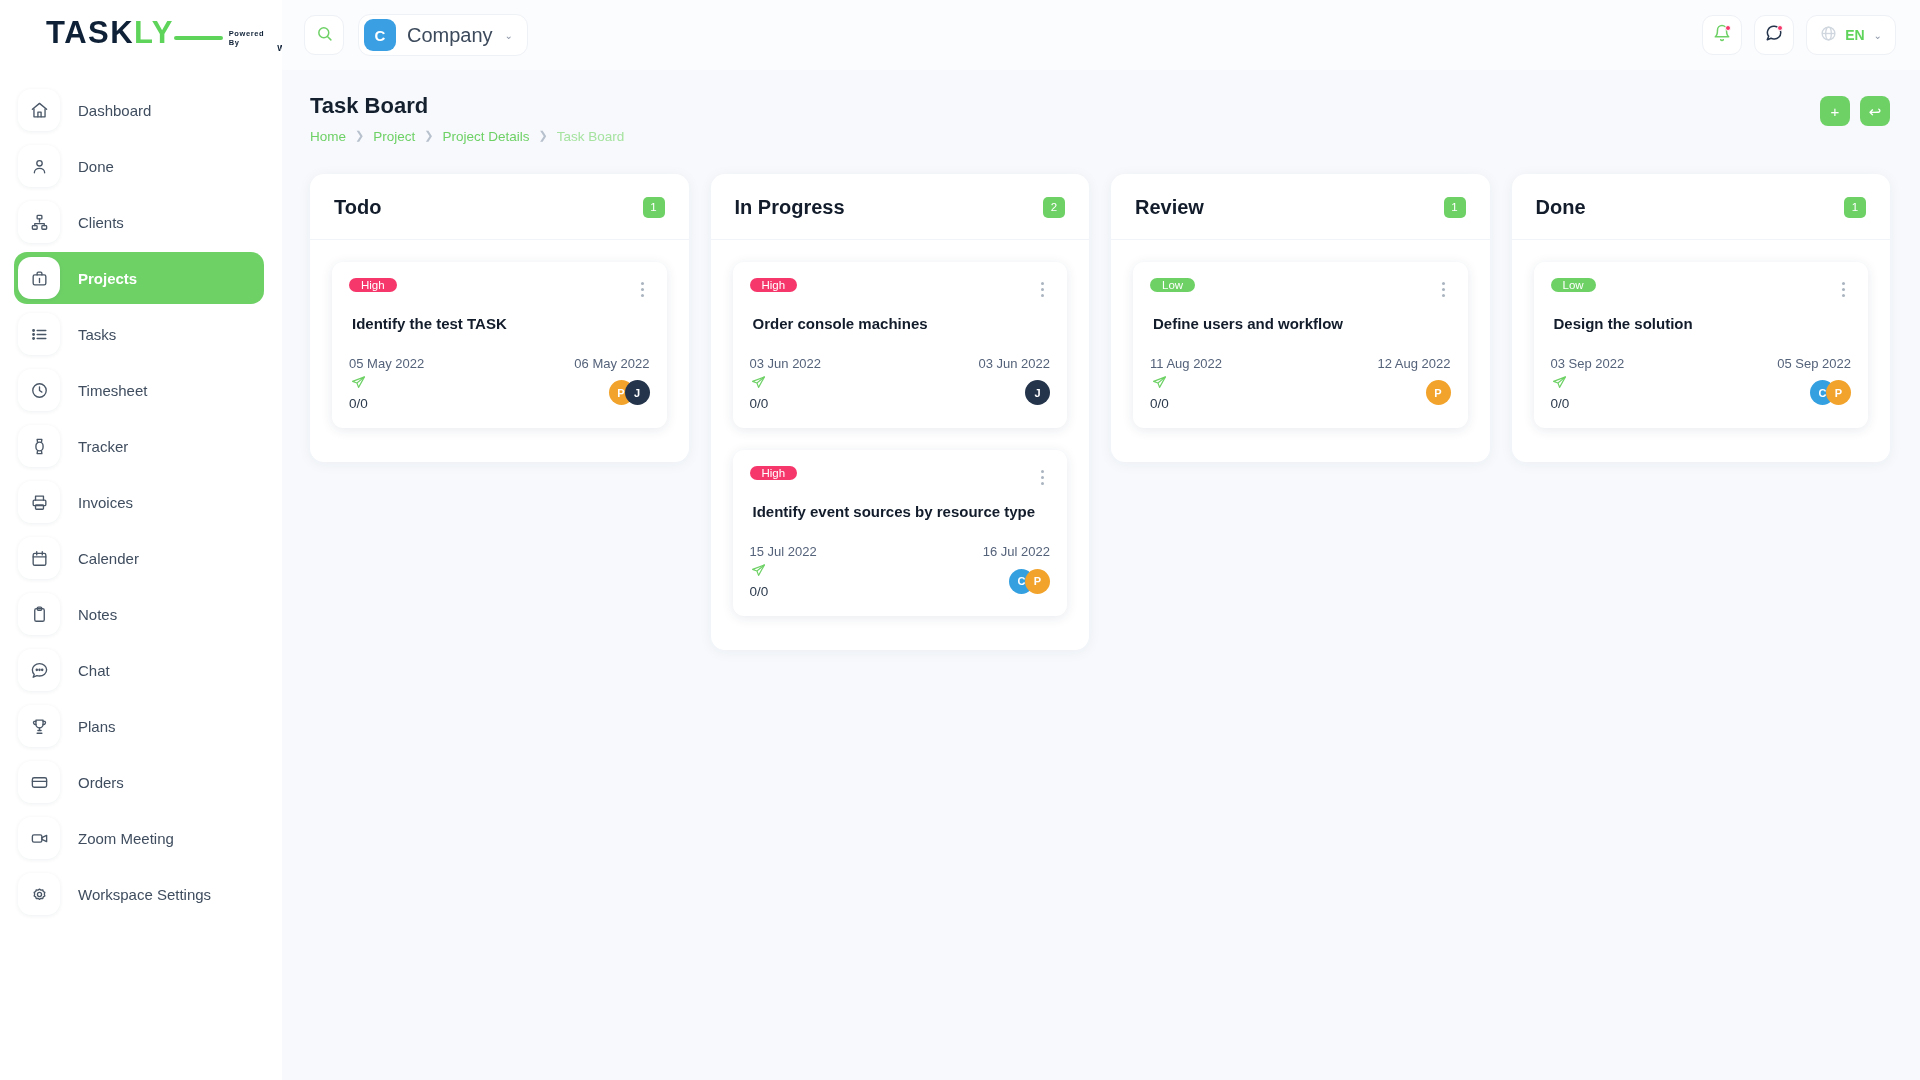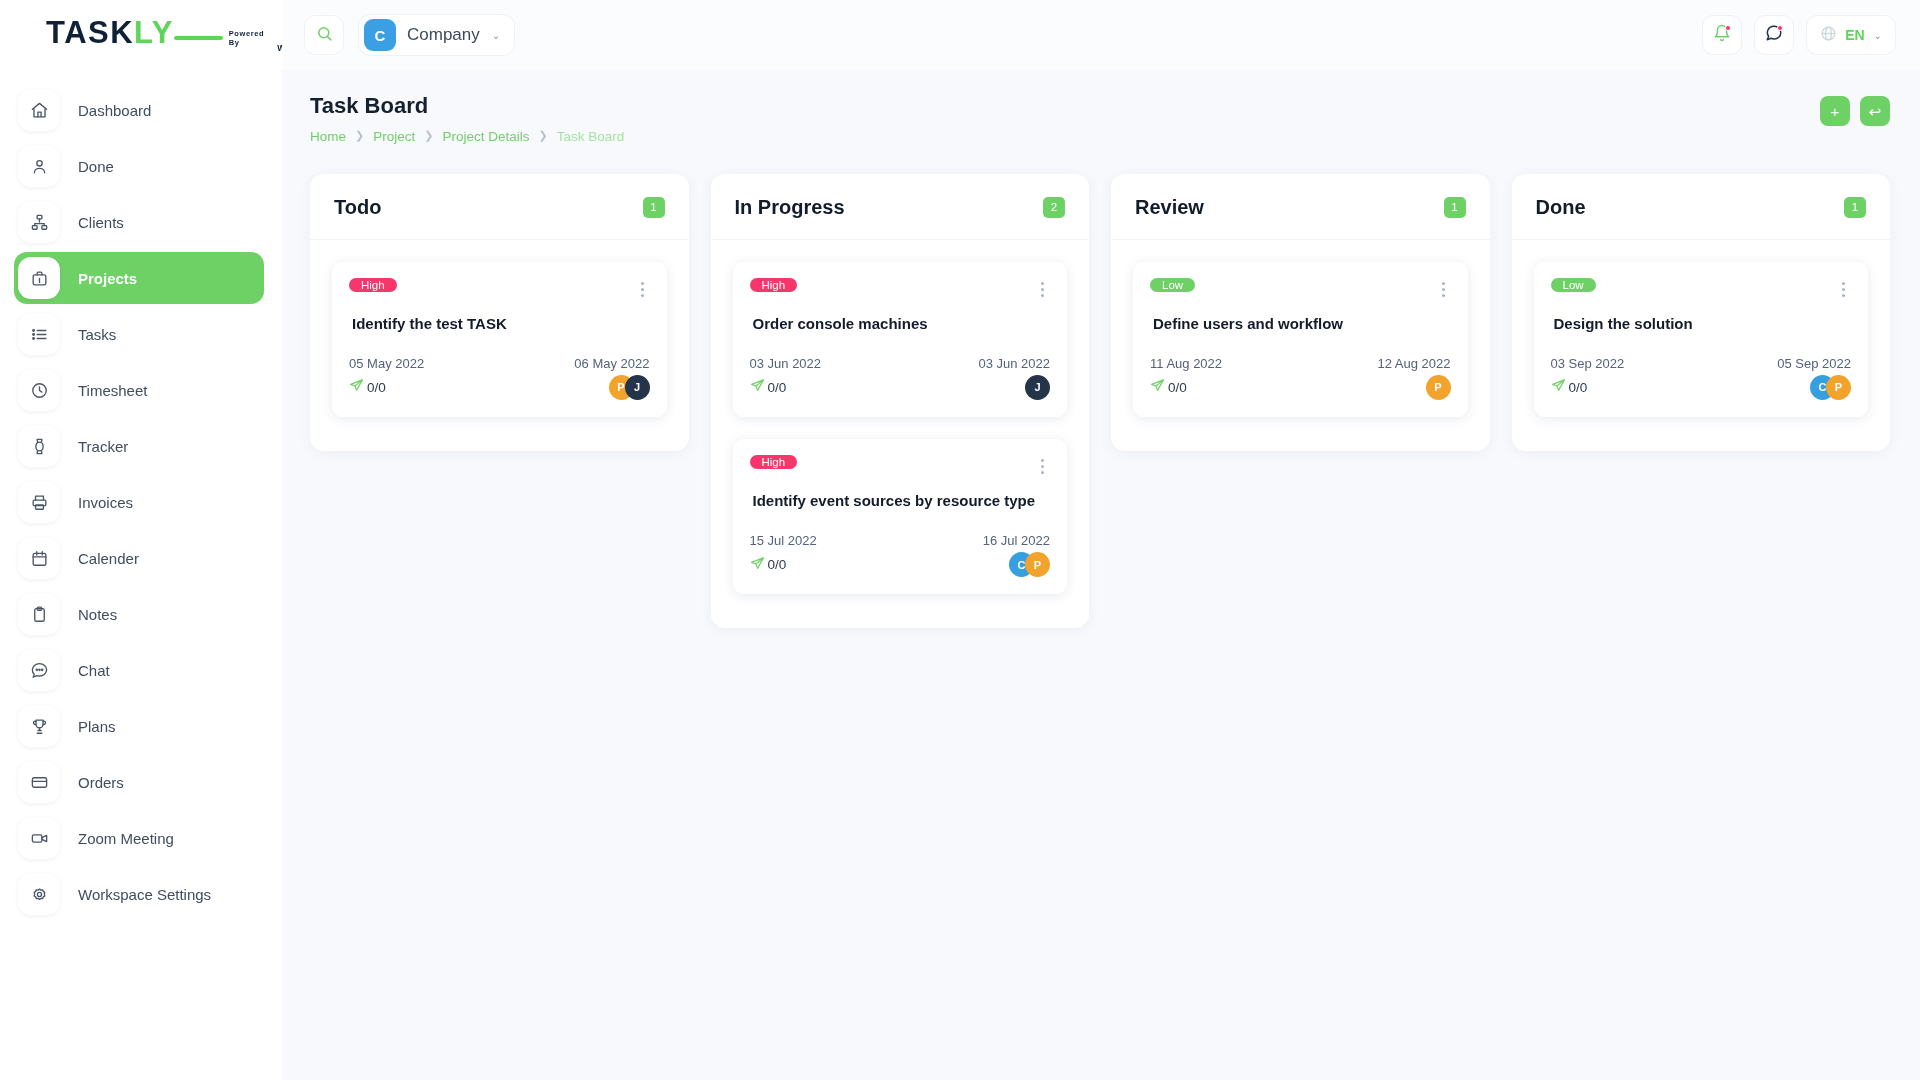--- a/index.html
+++ b/index.html
@@ -54,21 +54,21 @@
     height: 42px; padding: 0 14px 0 5px;
     background: #ffffff; border: 1px solid #eef1f6;
     border-radius: 12px; cursor: pointer;
   }
   .company-avatar {
     width: 32px; height: 32px; border-radius: 9px;
     background: #3aa0e3; color: #ffffff;
     display: flex; align-items: center; justify-content: center;
     font-size: 15px; font-weight: 600;
   }
-  .company-name { font-size: 17px; color: #3c4a5c; font-weight: 400; }
+  .company-name { font-size: 20px; color: #3c4a5c; font-weight: 400; }
   .caret { font-size: 10px; color: #8a95a5; margin-left: 1px; }
 
   .topbar-right { display: flex; align-items: center; gap: 12px; }
   .dot-badge {
     position: absolute; top: 9px; right: 10px;
     width: 6px; height: 6px; border-radius: 50%;
     background: #f6376b; border: 1.5px solid #ffffff;
   }
   .lang-pill {
     display: flex; align-items: center; gap: 8px;
@@ -177,21 +177,21 @@
     line-height: 1.35; margin: 13px 0 0 3px;
   }
   .card-dates {
     display: flex; justify-content: space-between;
     margin-top: 22px; font-size: 13px; color: #54627a;
   }
   .card-foot {
     display: flex; align-items: center; justify-content: space-between;
     margin-top: 4px;
   }
-  .comment-stat { display: flex; align-items: center; gap: 3px; font-size: 13.5px; color: #2c3a4d; }
+  .comment-stat { display: flex; align-items: center; gap: 3px; font-size: 13.5px; color: #2c3a4d; flex-direction: column; }
   .avatars { display: flex; align-items: center; }
   .avatar {
     width: 25px; height: 25px; border-radius: 50%;
     display: flex; align-items: center; justify-content: center;
     font-size: 11px; font-weight: 600; color: #ffffff;
     margin-left: -9px;
   }
   .avatar:first-child { margin-left: 0; }
   .av-orange { background: #f2a32c; }
   .av-navy   { background: #24344b; }

